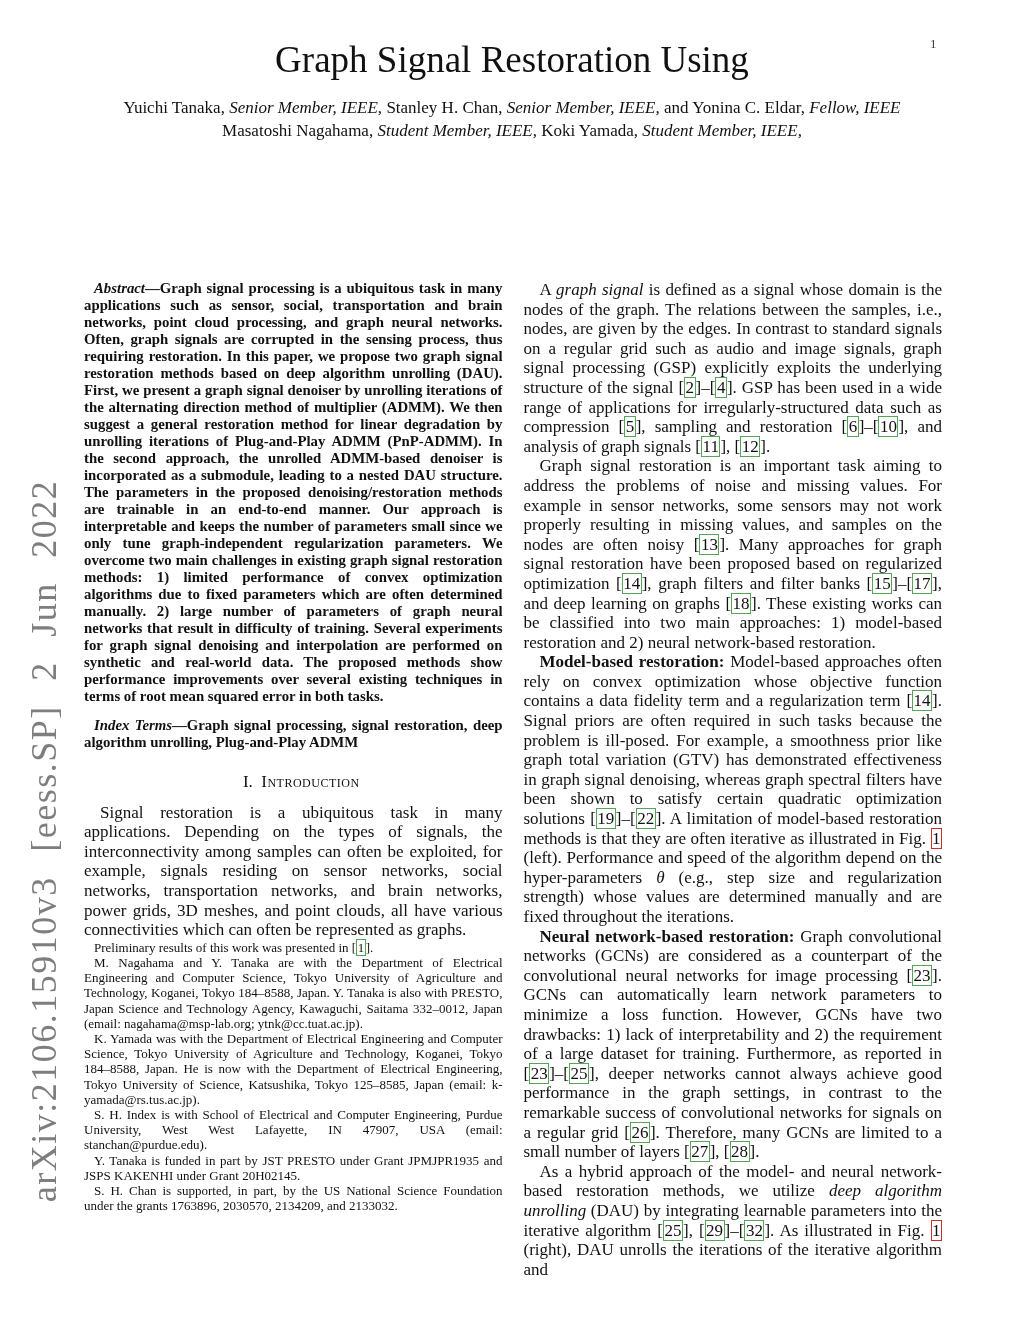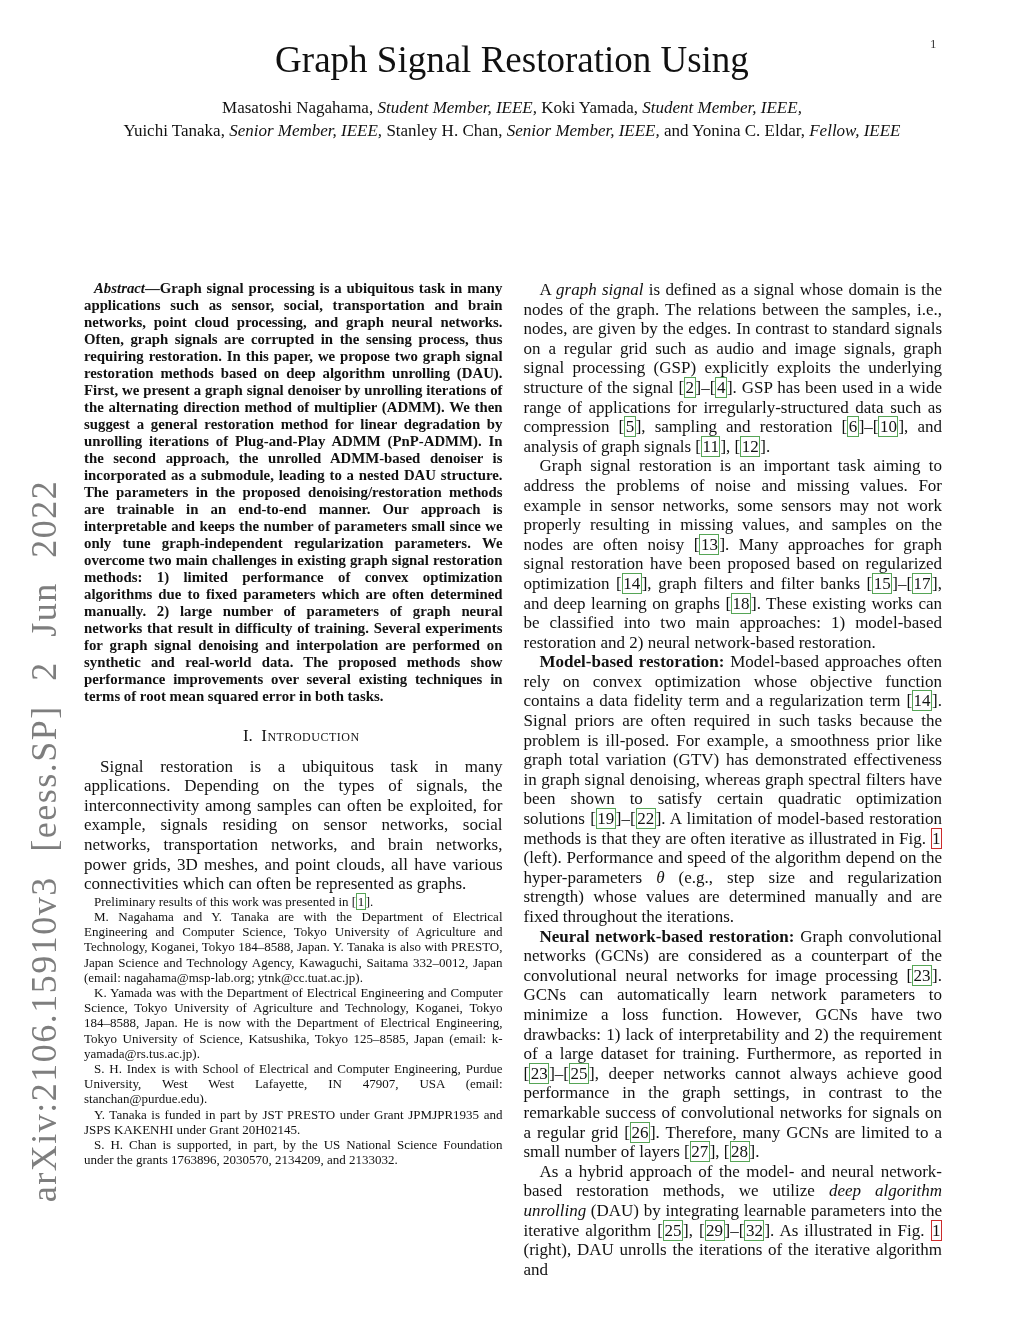--- a/index.html
+++ b/index.html
@@ -82,29 +82,30 @@
 
   <div class="pageno">1</div>
 
   <div class="watermark">arXiv:2106.15910v3 [eess.SP] 2 Jun 2022</div>
 
   <header>
     <h1>
       <span>Graph Signal Restoration Using</span><br>
     </h1>
     <div class="authors">
+      <div>Yuichi Tanaka, <span class="it">Senior Member, IEEE,</span> Stanley H. Chan, <span class="it">Senior Member, IEEE,</span> and Yonina C. Eldar, <span class="it">Fellow, IEEE</span></div>
       <div>Masatoshi Nagahama, <span class="it">Student Member, IEEE,</span> Koki Yamada, <span class="it">Student Member, IEEE,</span></div>
-      <div>Yuichi Tanaka, <span class="it">Senior Member, IEEE,</span> Stanley H. Chan, <span class="it">Senior Member, IEEE,</span> and Yonina C. Eldar, <span class="it">Fellow, IEEE</span></div>
     </div>
   </header>
 
   <div class="columns">
 
     <div class="col">
       <p class="abstract"><span class="bdit">Abstract</span><span class="bd">—Graph signal processing is a ubiquitous task in many applications such as sensor, social, transportation and brain networks, point cloud processing, and graph neural networks. Often, graph signals are corrupted in the sensing process, thus requiring restoration. In this paper, we propose two graph signal restoration methods based on deep algorithm unrolling (DAU). First, we present a graph signal denoiser by unrolling iterations of the alternating direction method of multiplier (ADMM). We then suggest a general restoration method for linear degradation by unrolling iterations of Plug-and-Play ADMM (PnP-ADMM). In the second approach, the unrolled ADMM-based denoiser is incorporated as a submodule, leading to a nested DAU structure. The parameters in the proposed denoising/restoration methods are trainable in an end-to-end manner. Our approach is interpretable and keeps the number of parameters small since we only tune graph-independent regularization parameters. We overcome two main challenges in existing graph signal restoration methods: 1) limited performance of convex optimization algorithms due to fixed parameters which are often determined manually. 2) large number of parameters of graph neural networks that result in difficulty of training. Several experiments for graph signal denoising and interpolation are performed on synthetic and real-world data. The proposed methods show performance improvements over several existing techniques in terms of root mean squared error in both tasks.</span></p>
+      <p class="idx"><span class="bdit">Index Terms</span><span class="bd">—Graph signal processing, signal restoration, deep algorithm unrolling, Plug-and-Play ADMM</span></p>
       <p class="body-p sechead">I. <span class="sc">Introduction</span></p>
       <p class="body-p">Signal restoration is a ubiquitous task in many applications. Depending on the types of signals, the interconnectivity among samples can often be exploited, for example, signals residing on sensor networks, social networks, transportation networks, and brain networks, power grids, 3D meshes, and point clouds, all have various connectivities which can often be represented as graphs.</p>
       <div class="fnotes">
         <p class="fnote">Preliminary results of this work was presented in [<span class="citebox">1</span>].</p>
         <p class="fnote">M. Nagahama and Y. Tanaka are with the Department of Electrical Engineering and Computer Science, Tokyo University of Agriculture and Technology, Koganei, Tokyo 184–8588, Japan. Y. Tanaka is also with PRESTO, Japan Science and Technology Agency, Kawaguchi, Saitama 332–0012, Japan (email: nagahama@msp-lab.org; ytnk@cc.tuat.ac.jp).</p>
         <p class="fnote">K. Yamada was with the Department of Electrical Engineering and Computer Science, Tokyo University of Agriculture and Technology, Koganei, Tokyo 184–8588, Japan. He is now with the Department of Electrical Engineering, Tokyo University of Science, Katsushika, Tokyo 125–8585, Japan (email: k-yamada@rs.tus.ac.jp).</p>
         <p class="fnote">S. H. Index is with School of Electrical and Computer Engineering, Purdue University, West West Lafayette, IN 47907, USA (email: stanchan@purdue.edu).</p>
         <p class="fnote">Y. Tanaka is funded in part by JST PRESTO under Grant JPMJPR1935 and JSPS KAKENHI under Grant 20H02145.</p>
         <p class="fnote">S. H. Chan is supported, in part, by the US National Science Foundation under the grants 1763896, 2030570, 2134209, and 2133032.</p>
       </div>

